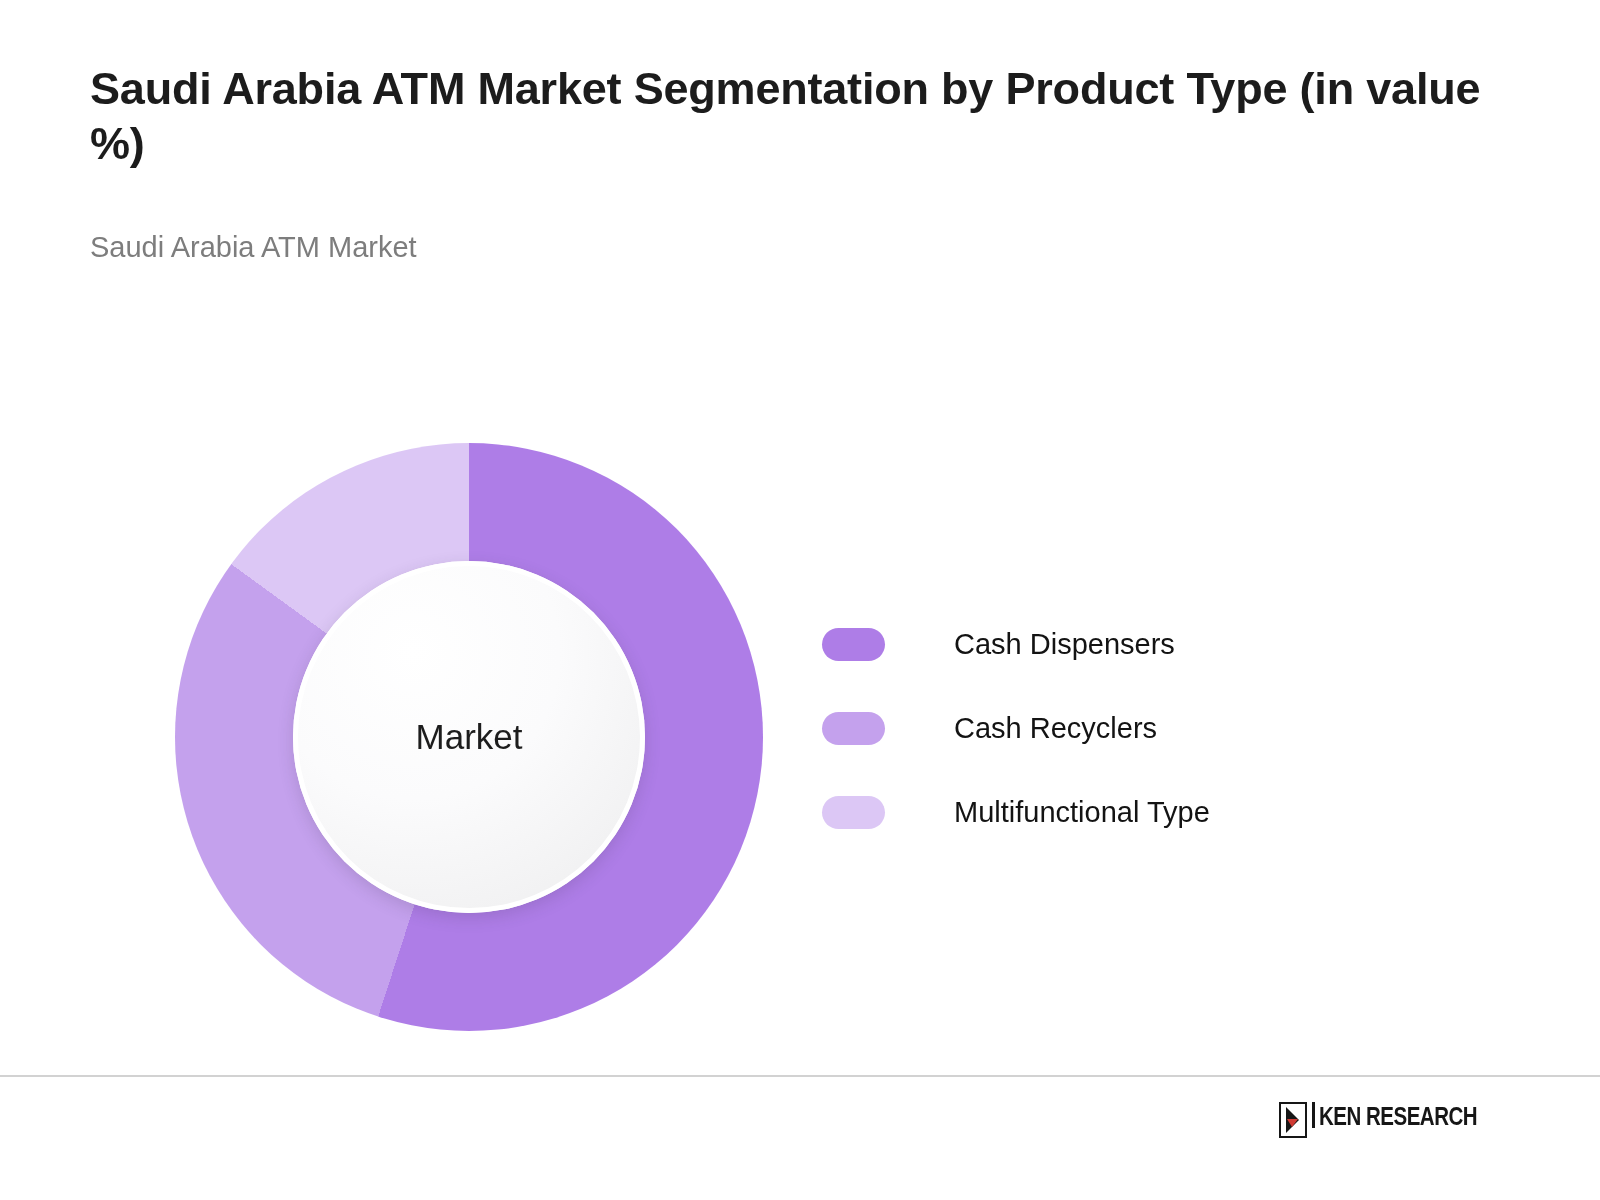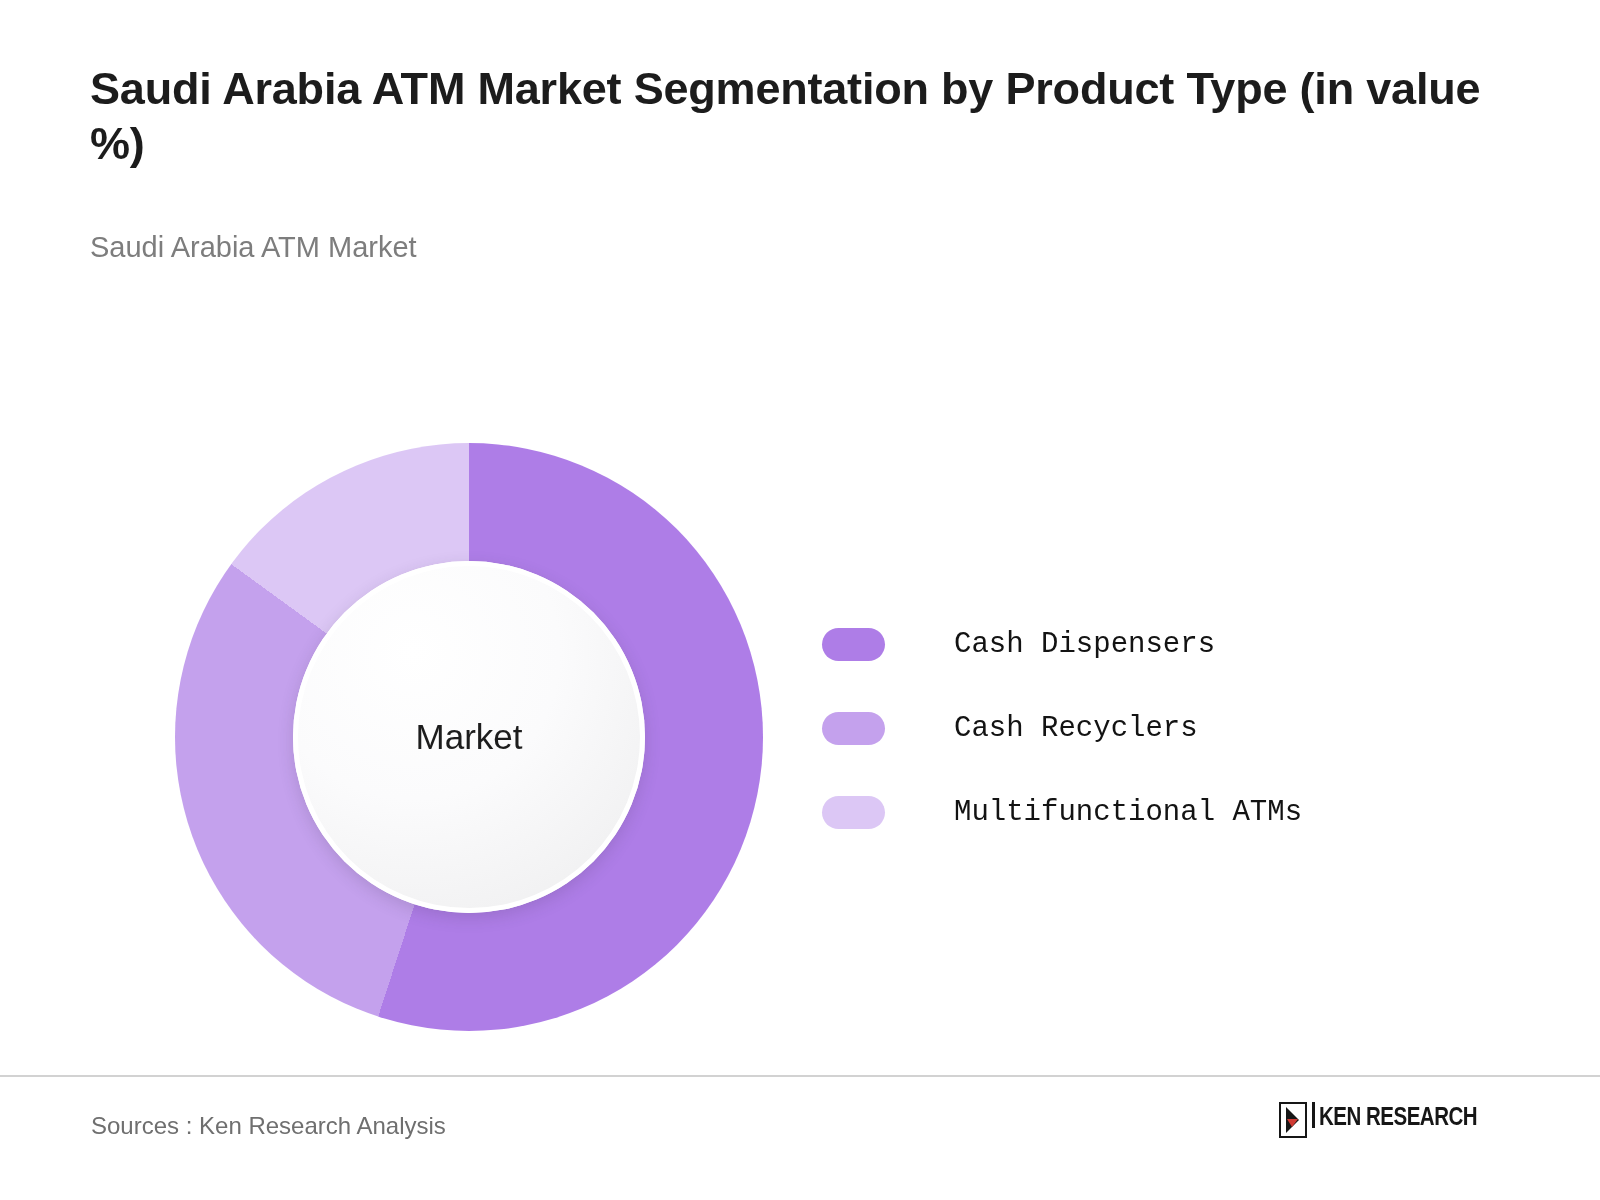--- a/index.html
+++ b/index.html
@@ -87,21 +87,20 @@
   .legend {
     position: absolute;
     left: 822px;
     top: 222px;
     width: 560px;
   }
   .legend-row {
     display: flex;
     align-items: center;
     height: 84px;
-    font-family: Liberation Mono, monospace;
   }
   .swatch {
     width: 63px;
     height: 33px;
     border-radius: 17px;
     flex: 0 0 auto;
   }
   .legend-label {
     margin-left: 69px;
     font-size: 29px;
@@ -186,30 +185,29 @@
         <div class="legend-row">
           <div class="swatch" style="background: rgb(174, 125, 231);"></div>
           <div class="legend-label">Cash Dispensers</div>
         </div>
         <div class="legend-row">
           <div class="swatch" style="background: rgb(196, 161, 237);"></div>
           <div class="legend-label">Cash Recyclers</div>
         </div>
         <div class="legend-row">
           <div class="swatch" style="background: rgb(220, 199, 245);"></div>
-          <div class="legend-label">Multifunctional ATMs</div>
+          <div class="legend-label">Multifunctional Type</div>
         </div>
       </div>
 
   </div>
 
   <div class="divider"></div>
 
   <div class="footer">
-    <div class="sources">Sources : Ken Research Analysis</div>
     <div class="brand">
       <div class="brand-mark">
         <svg width="28" height="36" viewBox="0 0 28 36" aria-hidden="true">
           <rect x="1" y="1" width="26" height="34" fill="#ffffff" stroke="#161616" stroke-width="2"></rect>
           <polygon points="7,5 7,31 20,18" fill="#161616"></polygon>
           <polygon points="8,17 19,17 13,25" fill="#d03a33"></polygon>
         </svg>
       </div>
       <div class="brand-bar"></div>
       <div class="brand-text">KEN RESEARCH</div>

